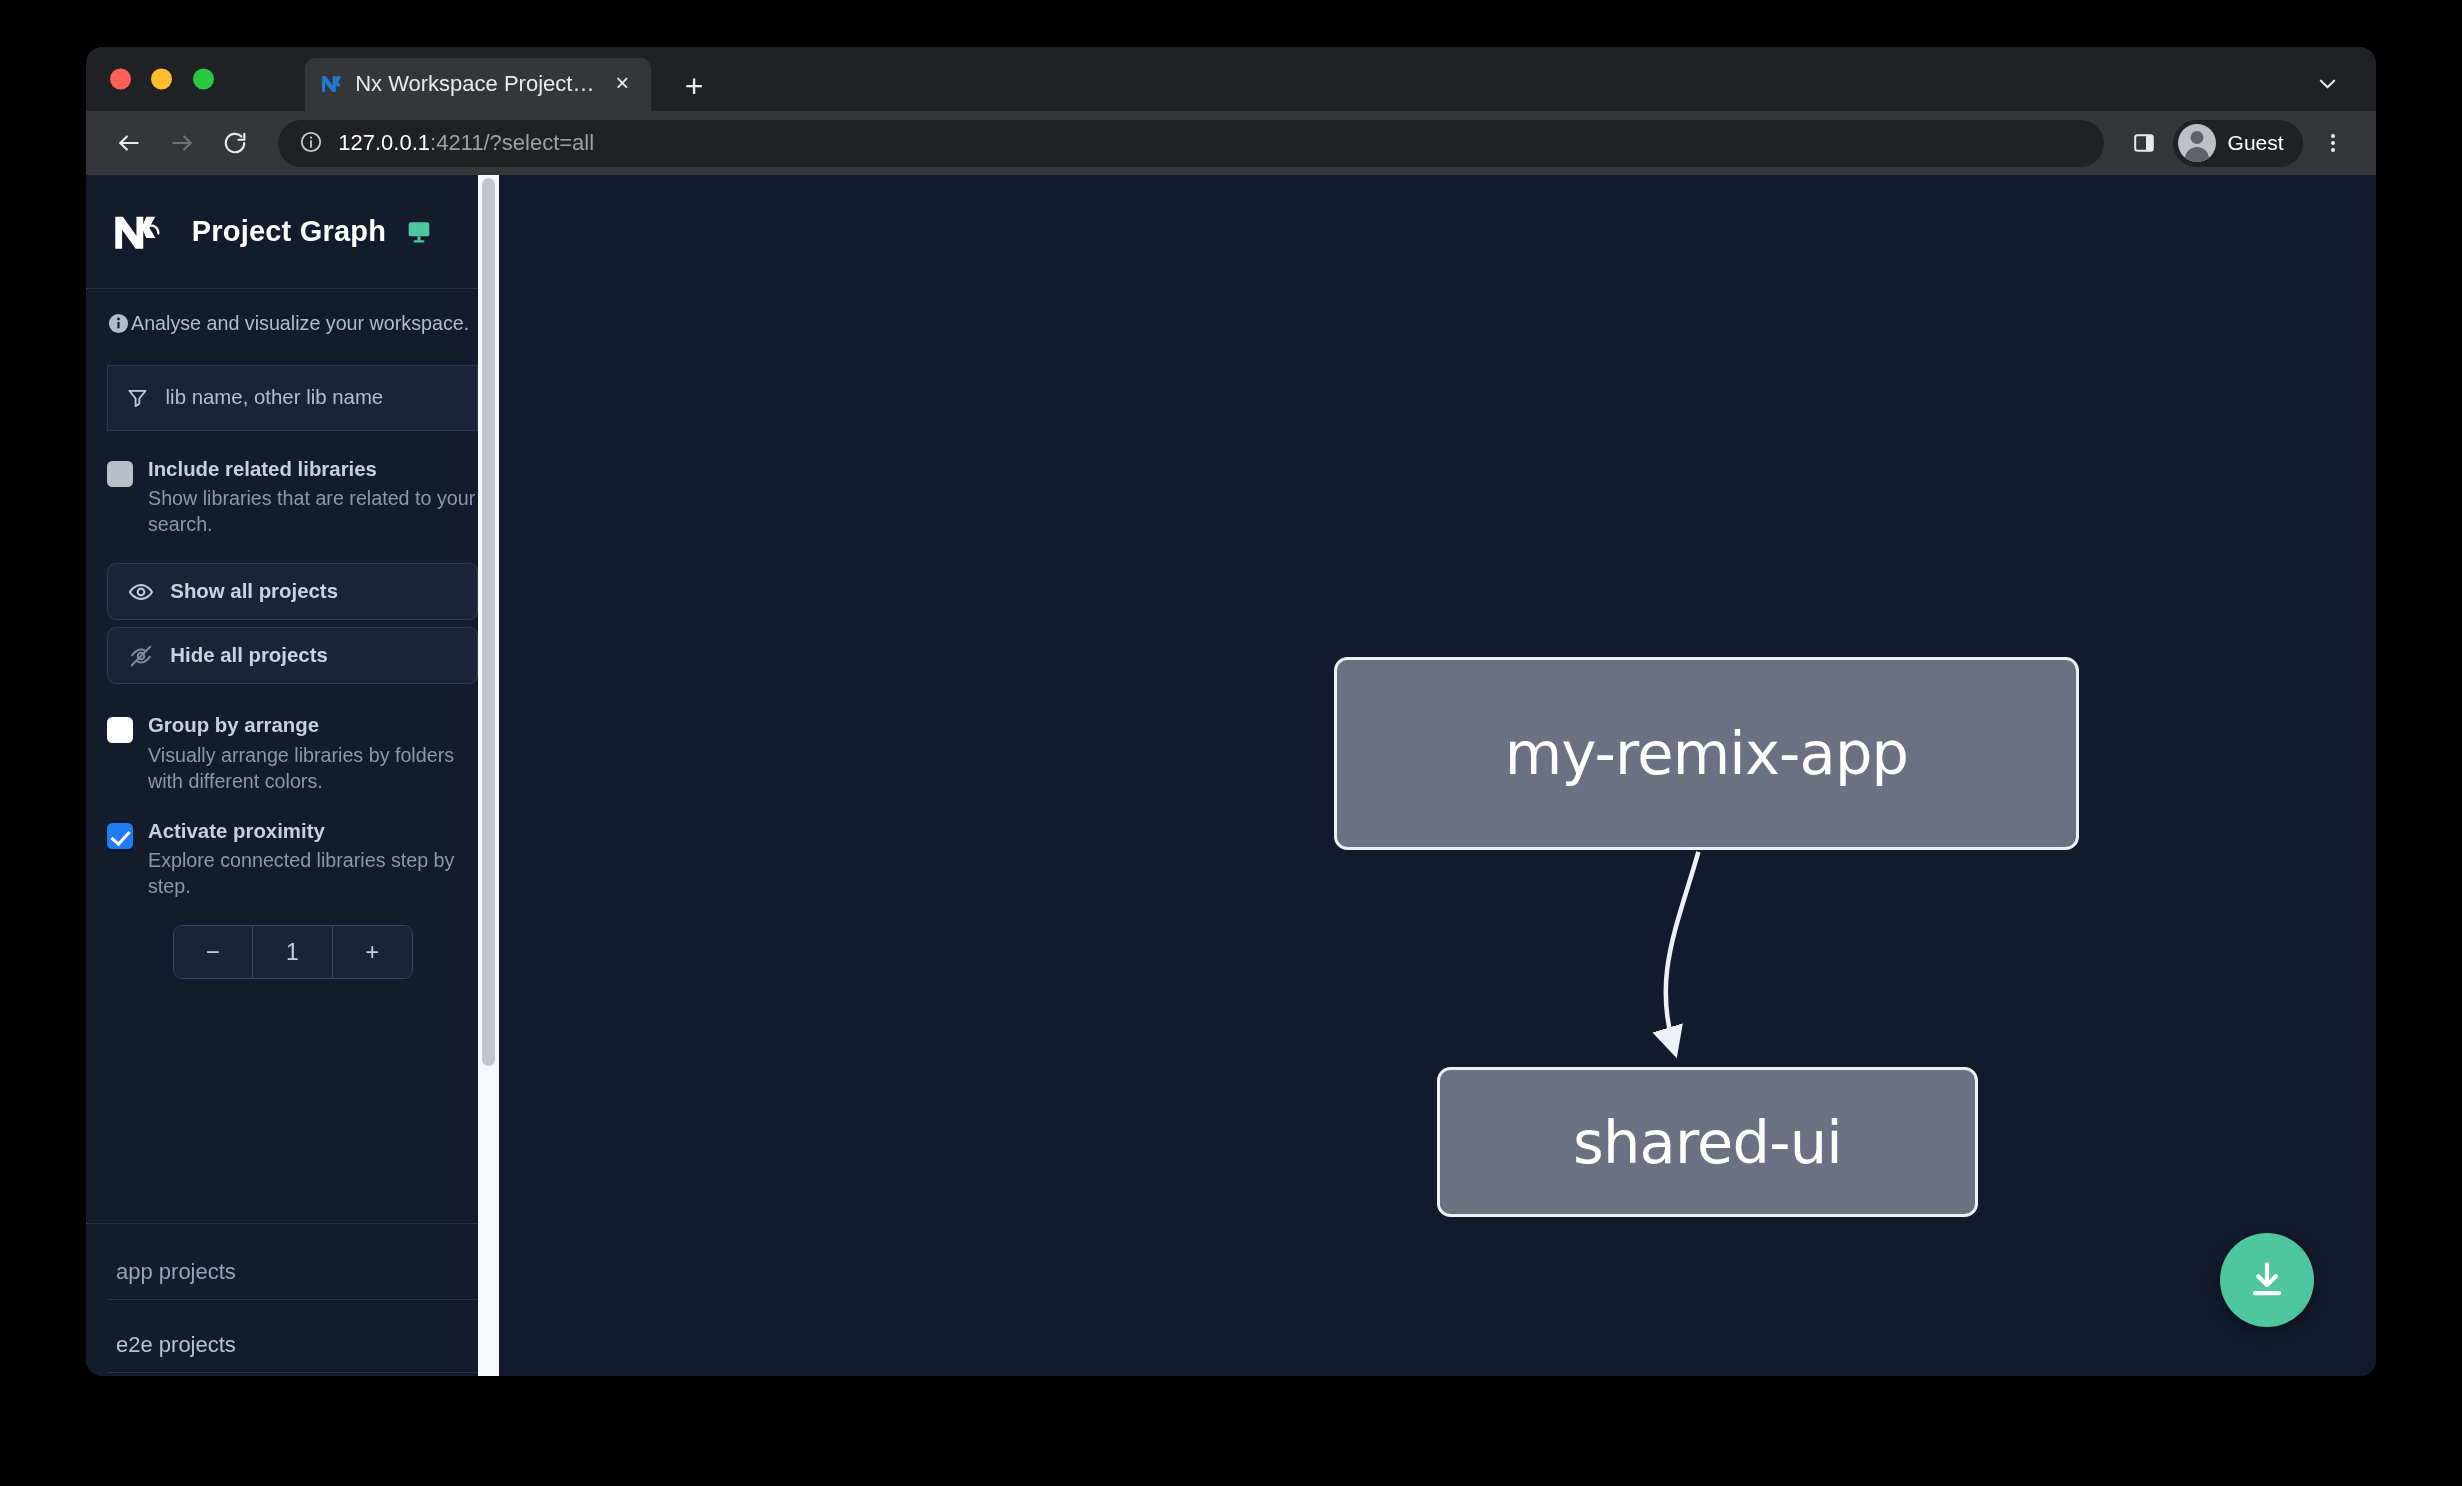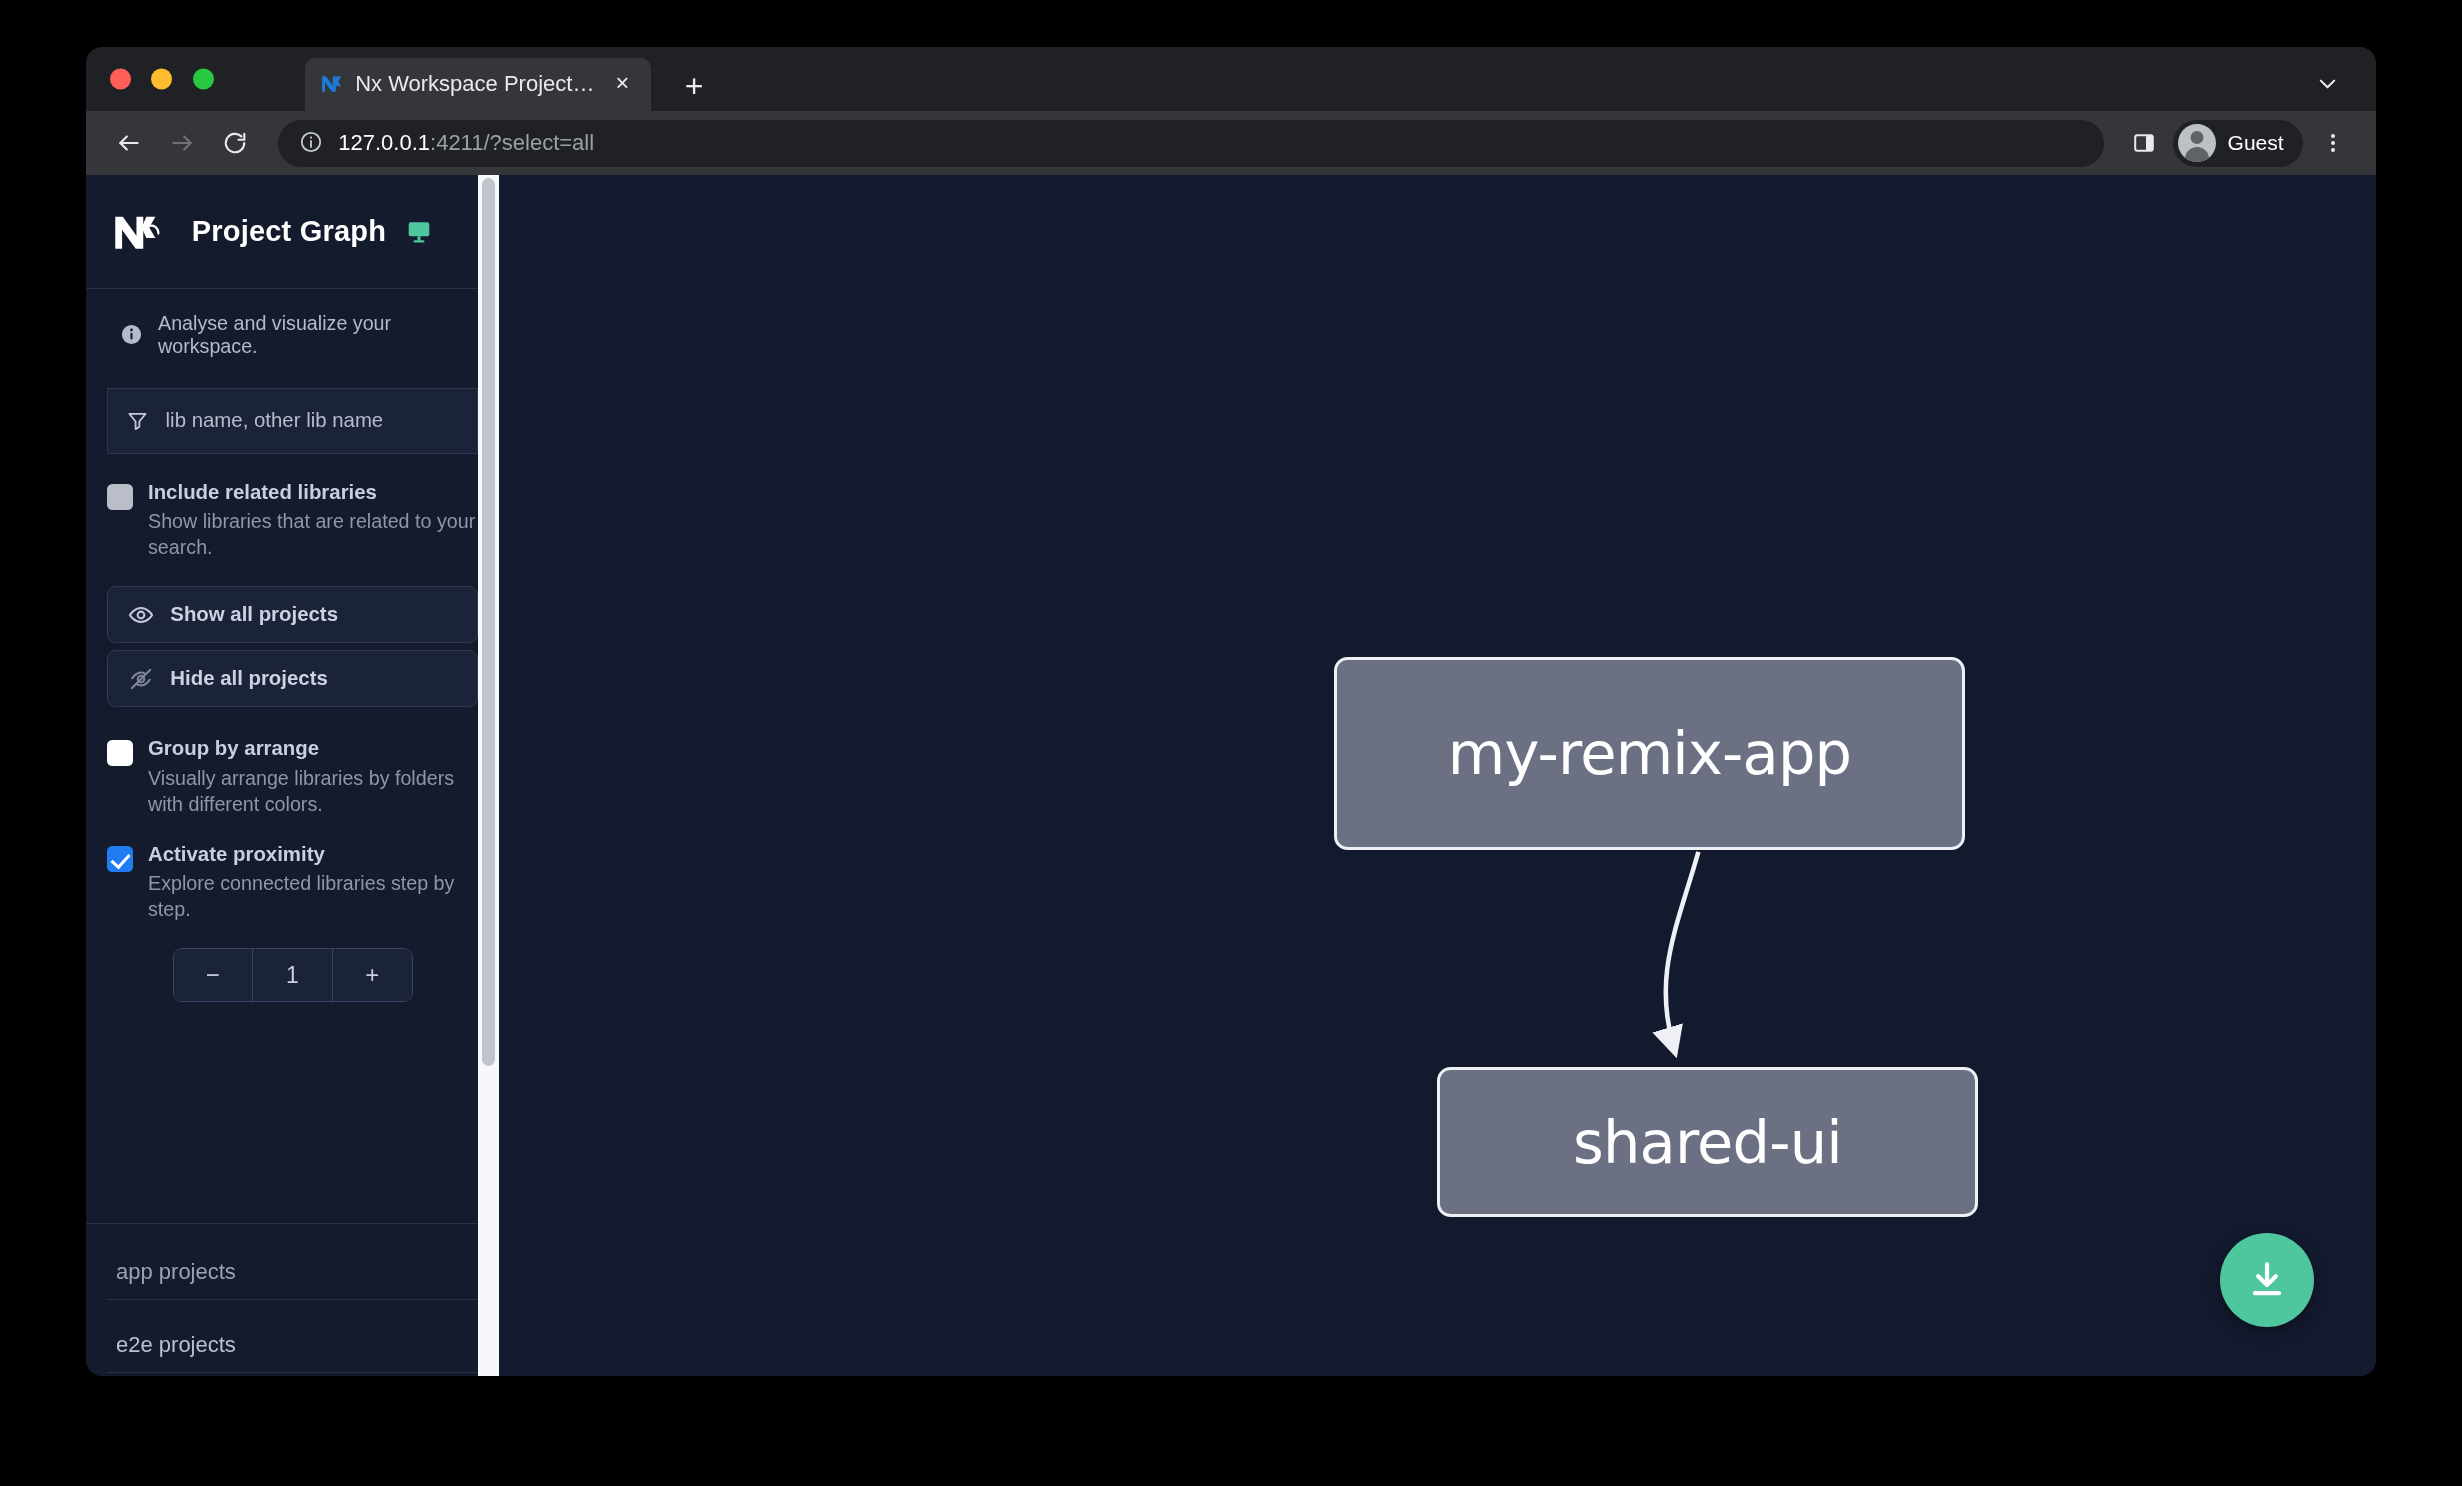--- a/index.html
+++ b/index.html
@@ -159,24 +159,23 @@
   .nx-logo { width: 59px; height: 38px; flex: 0 0 auto; }
   .sb-title {
     color: #ffffff; font-size: 29px; font-weight: 700;
     letter-spacing: 0.2px;
   }
   .monitor-icon { width: 26px; height: 26px; color: #4ec79e; flex: 0 0 auto; }
 
   .sb-divider { height: 0.8px; background: #2b3347; flex: 0 0 auto; }
 
   .sb-note {
-    display: flex; align-items: center; gap: 15px;
+    display: flex; align-items: flex-end; gap: 1px;
     padding: 23px 21px 18px 21px;
     flex: 0 0 auto;
-    margin-left: 13px;
   }
   .info-icon { width: 23px; height: 23px; flex: 0 0 auto; }
   .sb-note-text { color: #b3bacb; font-size: 19.7px; }
 
   .sb-body { padding: 12px 21px 0 21px; flex: 1 1 auto; }
 
   .filter-box {
     height: 66px;
     background: #1b2338;
     border: 0.8px solid #2d3753;
@@ -297,21 +296,21 @@
     border: 3.8px solid #eef0f6;
     border-radius: 13.6px;
     display: flex; align-items: center; justify-content: center;
     color: #ffffff;
     font-family: "DejaVu Sans", sans-serif;
     font-size: 59px;
     letter-spacing: -0.8px;
   }
   #node-my-remix-app {
     left: 835px; top: 482px;
-    width: 631px; height: 193px;
+    width: 745px; height: 193px;
   }
   #node-shared-ui {
     left: 938px; top: 892px;
     width: 541px; height: 150px;
   }
   .edge-layer {
     position: absolute; inset: 0;
     pointer-events: none;
   }
 

